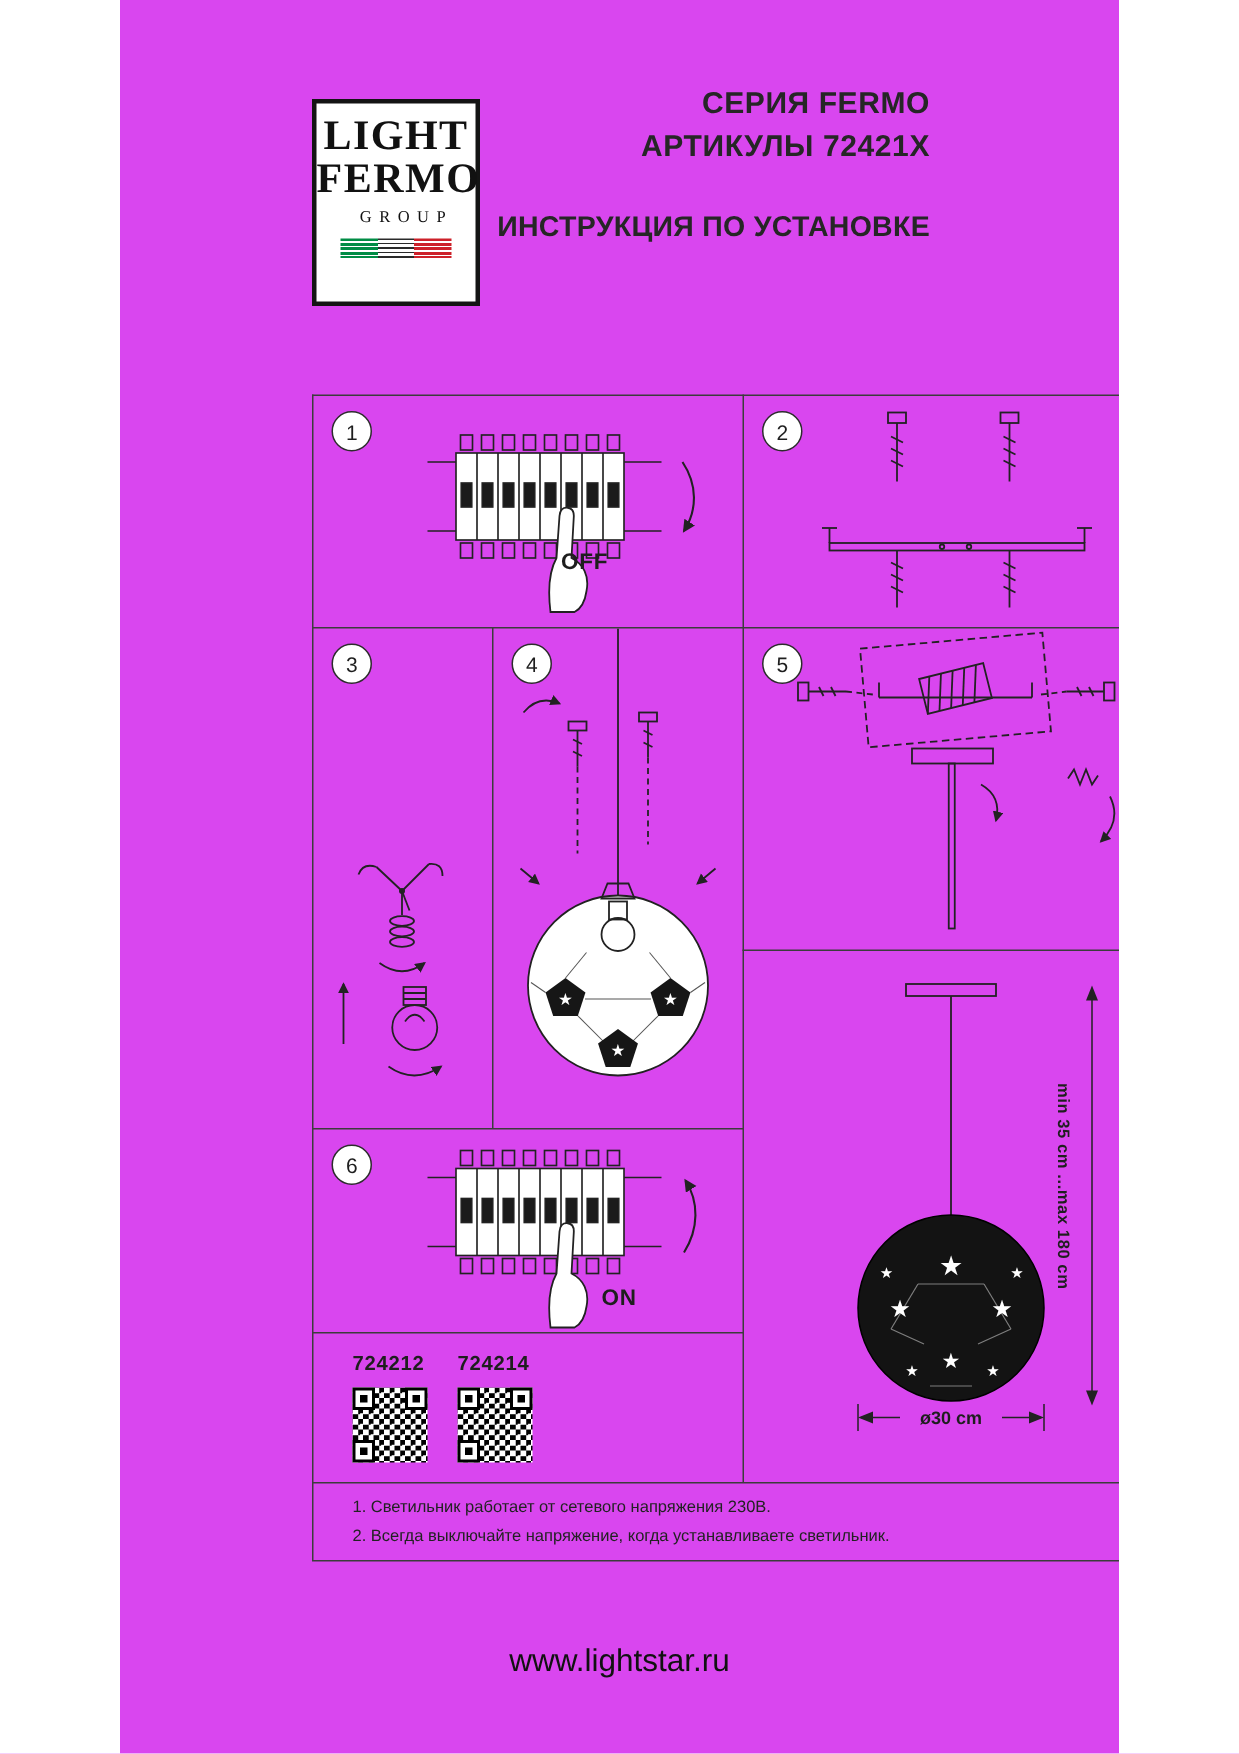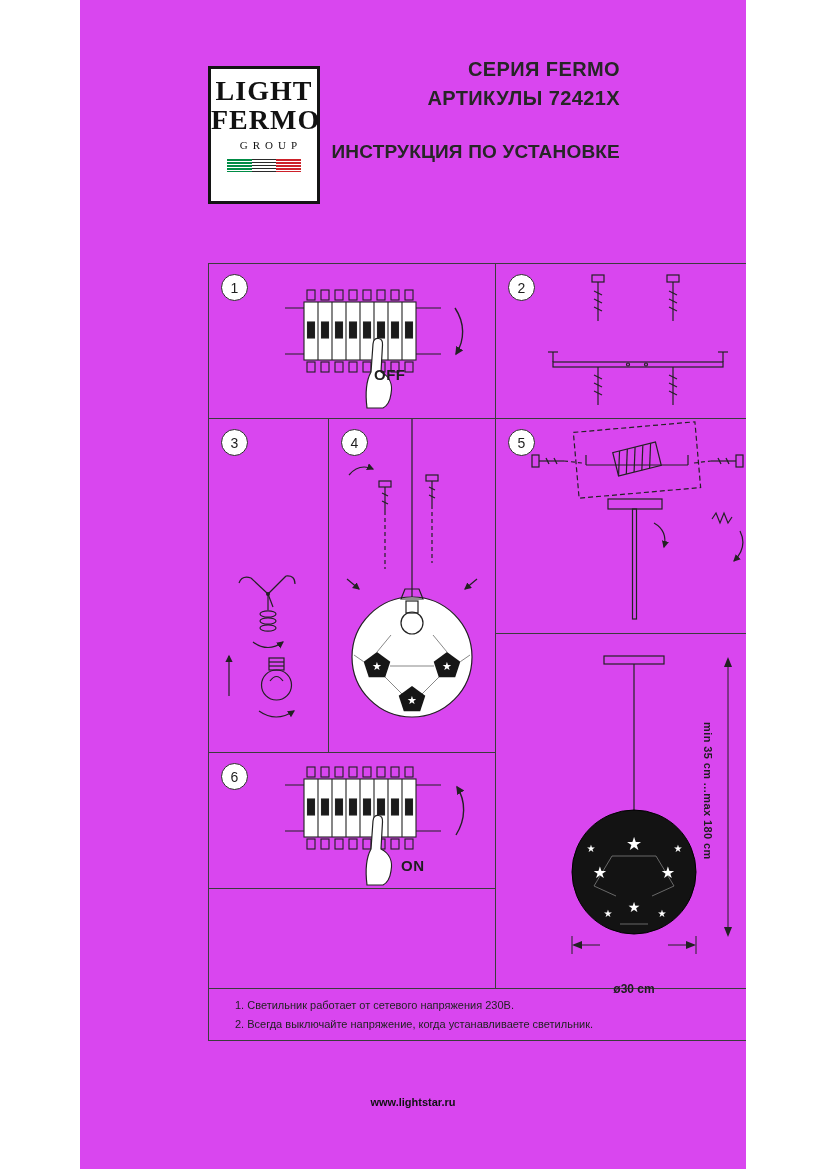--- a/index.html
+++ b/index.html
@@ -39,25 +39,25 @@
       background:conic-gradient(#000 25%,#fff 0 50%,#000 0 75%,#fff 0);
       background-size:7px 7px;}
   .qr i{position:absolute;width:15px;height:15px;border:2.5px solid #000;background:#fff;
       box-sizing:border-box;display:block;}
   .qr i::after{content:"";position:absolute;left:3px;top:3px;width:5px;height:5px;background:#000;}
   .qr .f1{left:0;top:0;} .qr .f2{right:0;top:0;} .qr .f3{left:0;bottom:0;}
   
   .dim-h{position:absolute;left:206px;top:88px;writing-mode:vertical-rl;
          font-size:11px;font-weight:bold;letter-spacing:.4px;white-space:nowrap;}
   .dim-d{position:absolute;left:104px;top:304px;width:68px;text-align:center;
-         font-size:12px;font-weight:bold;margin-top:44px;}
+         font-size:12px;font-weight:bold;}
   
   .notes{position:absolute;left:155px;top:996px;font-size:11px;line-height:1.7;color:#222;}
   .site{position:absolute;left:0;right:0;top:1096px;text-align:center;
-        font-weight:bold;font-size:11px;color:#111;}
+        font-weight:normal;font-size:21px;color:#111;}
   svg{display:block;}
 </style>
 </head>
 <body>
 
 <div class="page">
 
   <div class="abs logo">
     <div class="logo-big">LIGHT</div>
     <div class="logo-big">FERMO</div>
@@ -369,20 +369,34 @@
         <line x1="78" y1="311" x2="104" y2="311" fill="none"></line>
         <line x1="172" y1="311" x2="198" y2="311" fill="none"></line>
         <polygon points="76,311 86,307 86,315" stroke="none"></polygon>
         <polygon points="200,311 190,307 190,315" stroke="none"></polygon>
       </g>
     </svg>
     <div class="dim-h">min 35 cm ...max 180 cm</div>
     <div class="dim-d">ø30 cm</div>
   </div>
 
+  <div class="cell" style="left:129px;top:889px;width:286px;height:99px;">
+    <span class="code" style="left:26px;">724212</span>
+    <span class="code" style="left:96px;">724214</span>
+    <div class="qr" style="left:26px;">
+      <i class="f1"></i>
+        <i class="f2"></i>
+        <i class="f3"></i>
+    </div>
+    <div class="qr" style="left:96px;">
+      <i class="f1"></i>
+        <i class="f2"></i>
+        <i class="f3"></i>
+    </div>
+  </div>
 
   <div class="notes">
     <div>1. Светильник работает от сетевого напряжения 230В.</div>
     <div>2. Всегда выключайте напряжение, когда устанавливаете светильник.</div>
   </div>
 
   <div class="site">www.lightstar.ru</div>
 
 </div>
 

